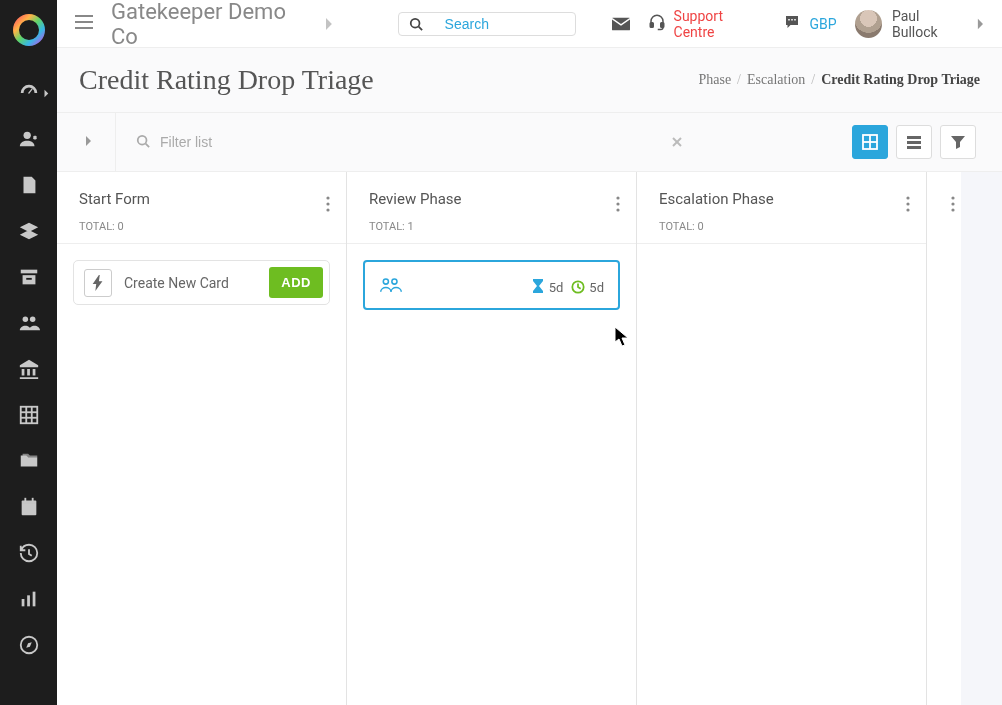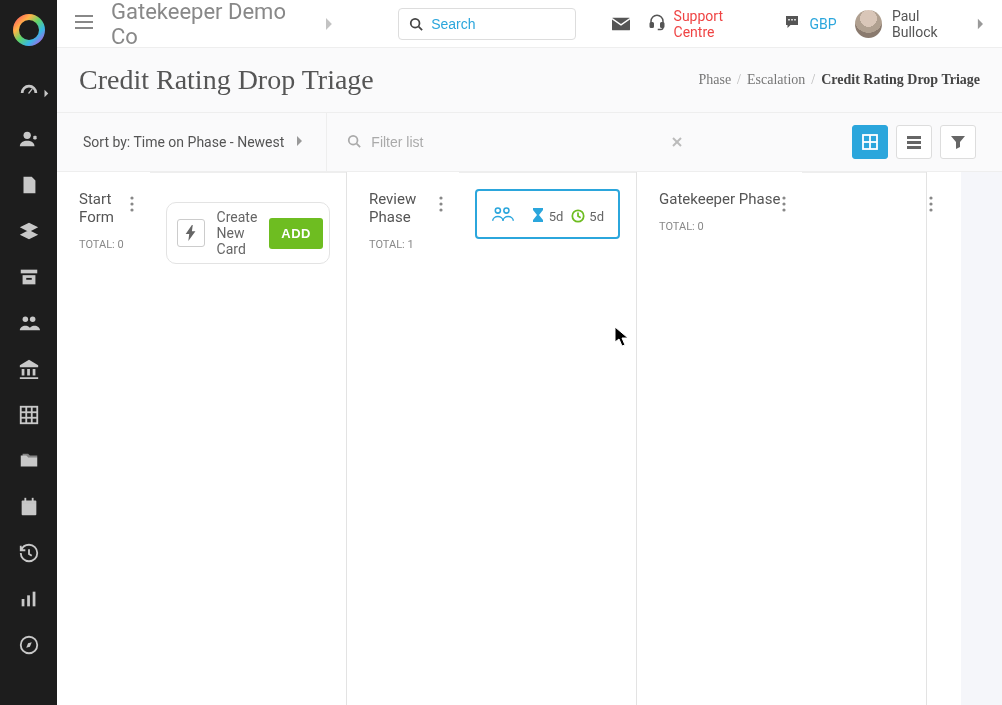--- a/index.html
+++ b/index.html
@@ -12,21 +12,21 @@
   .rail-item svg { width: 22px; height: 22px; }
   .rail-item .rail-caret { position: absolute; right: 8px; top: 50%; transform: translateY(-50%); }
   .rail-item .rail-caret svg { width: 6px; height: 10px; }
 
   
   .topbar { position: absolute; left: 57px; right: 0; top: 0; height: 48px; background: #fff; display: flex; align-items: center; padding: 0 18px; border-bottom: 1px solid #eee; gap: 18px; }
   .hamburger { color: #888; cursor: pointer; }
   .company { color: #888; font-size: 22px; font-weight: 400; display: flex; align-items: center; gap: 10px; cursor: pointer; }
   .company svg { width: 8px; height: 14px; }
   .topbar-spacer-a { width: 30px; }
-  .search-box { display: flex; align-items: center; border: 1px solid #ddd; border-radius: 4px; height: 32px; padding: 0 10px; width: 180px; gap: 8px; }
+  .search-box { display: flex; align-items: center; border: 1px solid #ddd; border-radius: 4px; height: 24px; padding: 0 10px; width: 180px; gap: 8px; justify-content: space-between; }
   .search-box input { border: none; outline: none; font-size: 14px; color: #2ba6dc; width: 120px; background: transparent; }
   .search-box input::placeholder { color: #2ba6dc; }
   .search-box svg { width: 14px; height: 14px; color: #444; }
   .topbar-spacer-b { flex: 1; }
   .top-icon { color: #555; cursor: pointer; }
   .top-icon svg { width: 18px; height: 18px; display: block; }
   .support-link { display: flex; align-items: center; gap: 8px; color: #ef4444; font-size: 14px; cursor: pointer; }
   .support-link .headset { color: #555; }
   .currency { display: flex; align-items: center; gap: 8px; color: #2ba6dc; font-size: 14px; cursor: pointer; }
   .currency .chat-ic { color: #555; }
@@ -56,29 +56,29 @@
   .filter-seg .mag svg { width: 14px; height: 14px; color: #aaa; }
   .filter-seg .clear { margin-left: auto; margin-right: 150px; color: #bbb; cursor: pointer; }
   .filter-seg .clear svg { width: 10px; height: 10px; }
   .view-toggles { display: flex; gap: 8px; }
   .vt-btn { width: 36px; height: 34px; border: 1px solid #ddd; border-radius: 3px; background: #fff; display: flex; align-items: center; justify-content: center; color: #666; cursor: pointer; }
   .vt-btn.active { background: #2ba6dc; border-color: #2ba6dc; color: #fff; }
   .vt-btn svg { width: 16px; height: 16px; }
 
   
   .board { position: absolute; left: 57px; right: 0; top: 172px; bottom: 0; background: #f5f6fa; display: flex; padding: 0; overflow: hidden; }
-  .col { width: 290px; border-right: 1px solid #e3e3e3; background: #fff; display: flex; }
+  .col { width: 290px; border-right: 1px solid #e3e3e3; background: #fff; display: flex; flex-direction: column; }
   .col-head { padding: 18px 22px 10px 22px; display: flex; position: relative; }
   .col-title { font-size: 15px; color: #555; }
   .col-total { font-size: 11px; color: #888; margin-top: 12px; }
   .col-menu { position: absolute; right: 16px; top: 24px; color: #888; cursor: pointer; }
   .col-menu svg { width: 4px; height: 16px; }
   .col-body { flex: 1; border-top: 1px solid #eee; padding: 16px; }
   
-  .create-card { border: 1px solid #e3e3e3; border-radius: 10px; display: flex; align-items: center; padding: 6px 6px 6px 10px; gap: 12px; background: #fff; margin-top: 13px; }
+  .create-card { border: 1px solid #e3e3e3; border-radius: 5px; display: flex; align-items: center; padding: 6px 6px 6px 10px; gap: 12px; background: #fff; }
   .create-card .bolt-box { width: 28px; height: 28px; border: 1px solid #ccc; border-radius: 3px; display: flex; align-items: center; justify-content: center; }
   .create-card .bolt-box svg { width: 14px; height: 16px; color: #666; }
   .create-card .cc-label { font-size: 14px; color: #666; flex: 1; }
   .add-btn { background: #6ebd21; color: #fff; font-size: 13px; font-weight: 600; border: none; padding: 8px 12px; border-radius: 3px; cursor: pointer; letter-spacing: 0.5px; }
 
   .card { border: 2px solid #2ba6dc; border-radius: 4px; padding: 14px 14px 10px 14px; background: #fff; }
   .card-title { color: #2ba6dc; font-size: 14px; margin-bottom: 36px; }
   .card-footer { display: flex; align-items: center; gap: 8px; }
   .card-footer .owners svg { width: 24px; height: 18px; color: #2ba6dc; }
   .card-footer .spacer { flex: 1; }
@@ -262,21 +262,20 @@
     <span class="crumb">Phase</span>
     <span class="sep">/</span>
     <span class="crumb">Escalation</span>
     <span class="sep">/</span>
     <span class="current">Credit Rating Drop Triage</span>
   </div>
 </div>
 
 <div class="toolbar">
   <div class="tool-seg">
-    <span>Sort by: Time on Phase - Newest</span>
     <span class="chev"><svg viewBox="0 0 8 12" fill="currentColor">
           <path d="M1 1l5 5-5 5V1z"></path>
         </svg></span>
   </div>
   <div class="filter-seg">
     <span class="mag"><svg viewBox="0 0 16 16" fill="none" stroke="currentColor" stroke-width="2">
           <circle cx="7" cy="7" r="5"></circle>
           <line x1="11" y1="11" x2="15" y2="15"></line>
         </svg></span>
     <input type="text" placeholder="Filter list" style="">
@@ -372,21 +371,21 @@
             <span>5d</span>
           </span>
         </div>
       </div>
     </div>
   </div>
 
   <div class="col">
     <div class="col-head">
       <div>
-        <div class="col-title">Gatekeeper Phase</div>
+        <div class="col-title">Escalation Phase</div>
         <div class="col-total">TOTAL: 0</div>
       </div>
       <span class="col-menu"><svg viewBox="0 0 4 16" fill="currentColor">
             <circle cx="2" cy="2" r="1.6"></circle>
             <circle cx="2" cy="8" r="1.6"></circle>
             <circle cx="2" cy="14" r="1.6"></circle>
           </svg></span>
     </div>
     <div class="col-body"></div>
   </div>

